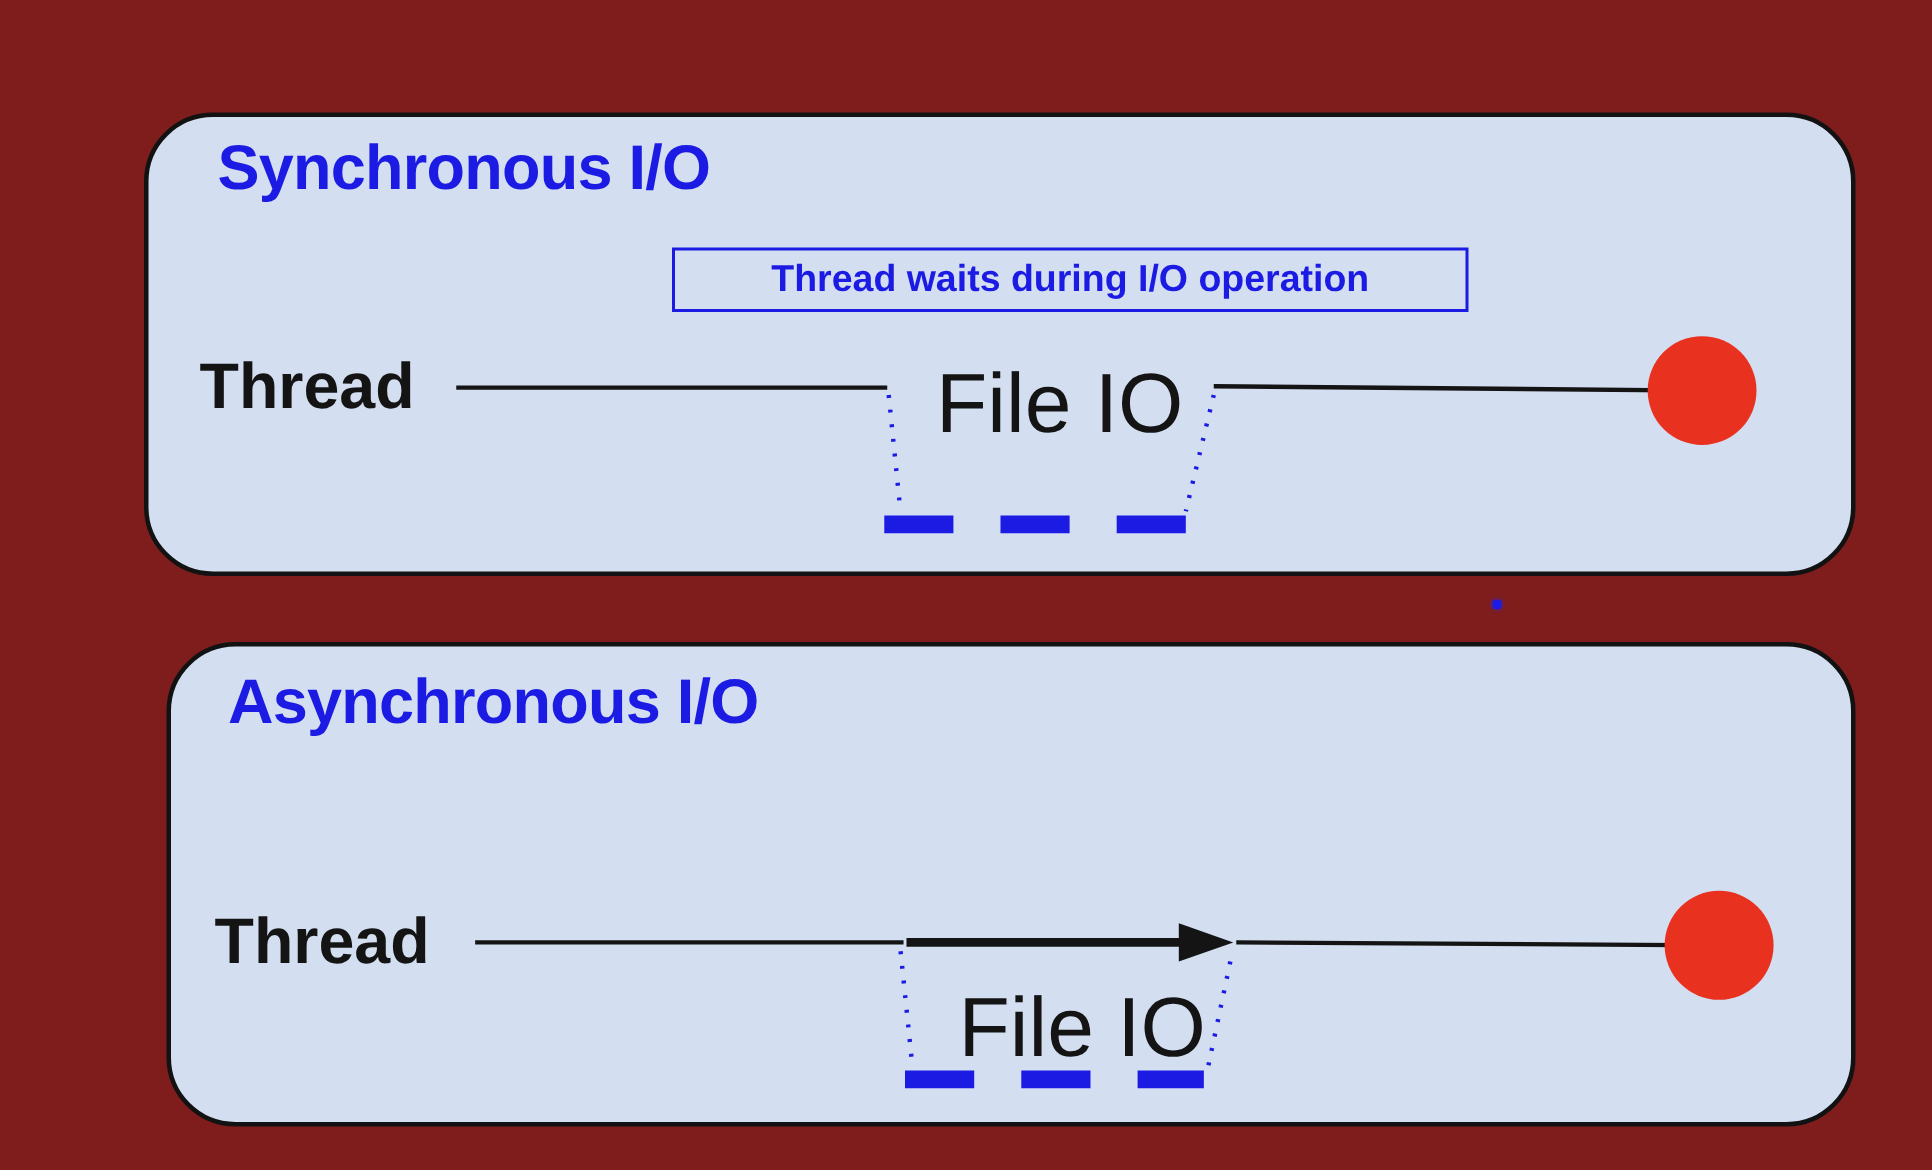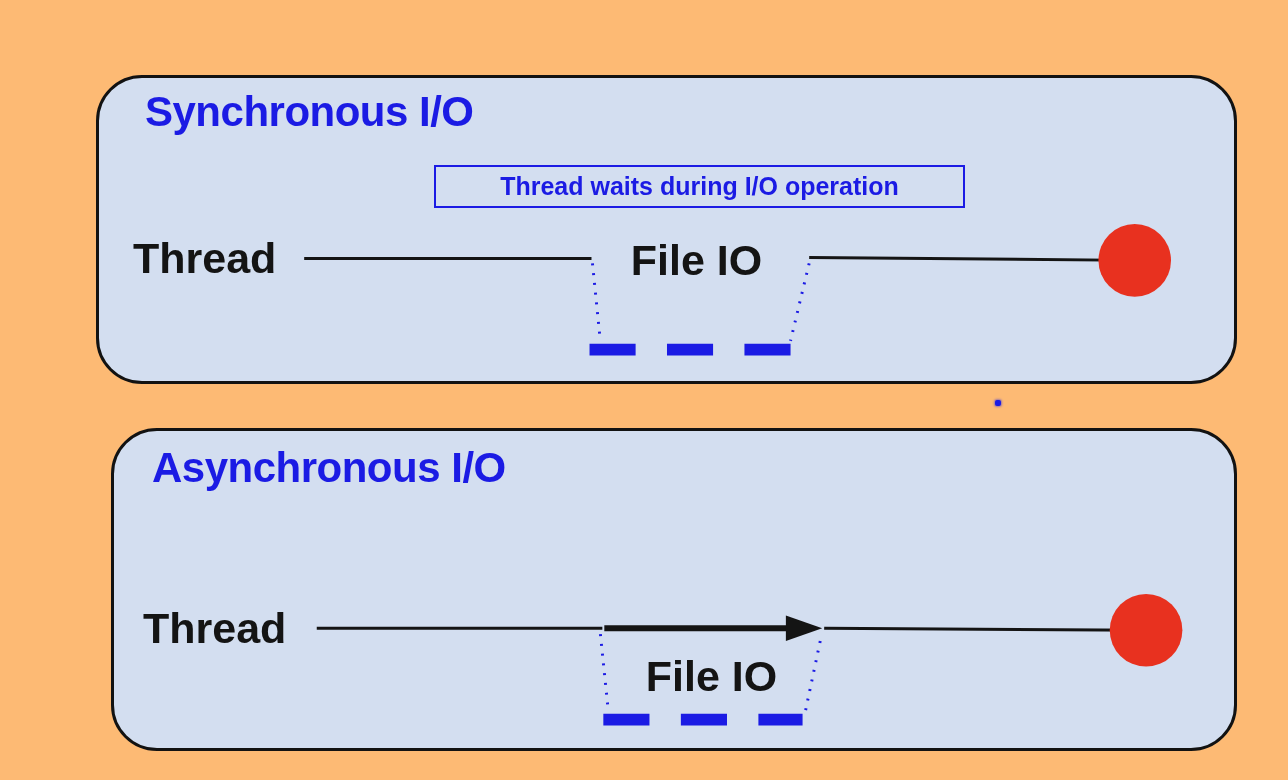--- a/index.html
+++ b/index.html
@@ -5,21 +5,21 @@
   html, body {
     margin: 0;
     padding: 0;
     background: #ffffff;
     font-family: "Liberation Sans", sans-serif;
   }
   #canvas {
     position: relative;
     width: 1288px;
     height: 780px;
-    background: #fdba74;
+    background: #7f1d1d;
     overflow: hidden;
   }
   .panel {
     position: absolute;
     background: var(--panel-fill, #d3def0);
     border: 3px solid var(--panel-border, #111);
     border-radius: 46px;
     box-sizing: border-box;
   }
   #sync-panel  { left: 96px;  top: 75px;  width: 1141px; height: 309px; }
@@ -37,43 +37,43 @@
   #async-panel .panel-title { left: 38px; top: 13px; }
 
   .annotation-box {
     position: absolute;
     border: 2px solid var(--accent-blue, #1b1be4);
     display: flex;
     align-items: center;
     justify-content: center;
     box-sizing: border-box;
   }
-  #sync-panel  .annotation-box { left: 335px; top: 87px; width: 531px; height: 43px; }
+  #sync-panel  .annotation-box { left: 349px; top: 87px; width: 531px; height: 43px; }
   #async-panel .annotation-box { left: 332px; top: 97px; width: 543px; height: 43px; }
   .annotation-text {
     font-size: 25px;
     font-weight: bold;
     color: var(--accent-blue, #1b1be4);
     white-space: nowrap;
   }
 
   .actor-label {
     position: absolute;
     font-size: 43px;
     font-weight: bold;
     color: var(--line-black, #141414);
     white-space: nowrap;
   }
   #sync-panel  .thread-label { left: 34px; top: 156px; }
   #async-panel .thread-label { left: 29px; top: 173px; }
 
   .io-label {
     position: absolute;
-    font-size: 43px;
-    font-weight: bold;
+    font-size: 56px;
+    font-weight: normal;
     color: var(--line-black, #141414);
     text-align: center;
     white-space: nowrap;
   }
   #sync-panel  .io-label { left: 525px; top: 158px; width: 145px; }
   #async-panel .io-label { left: 525px; top: 221px; width: 145px; }
 
   svg.wires {
     position: absolute;
     left: 0; top: 0;

